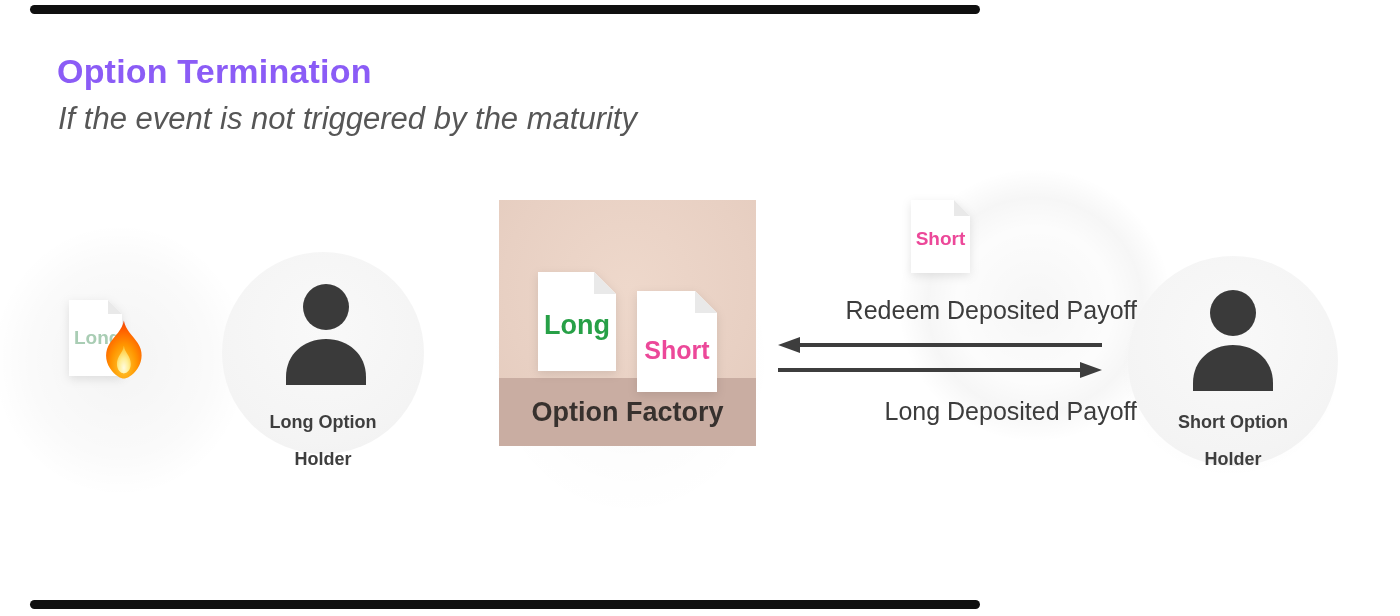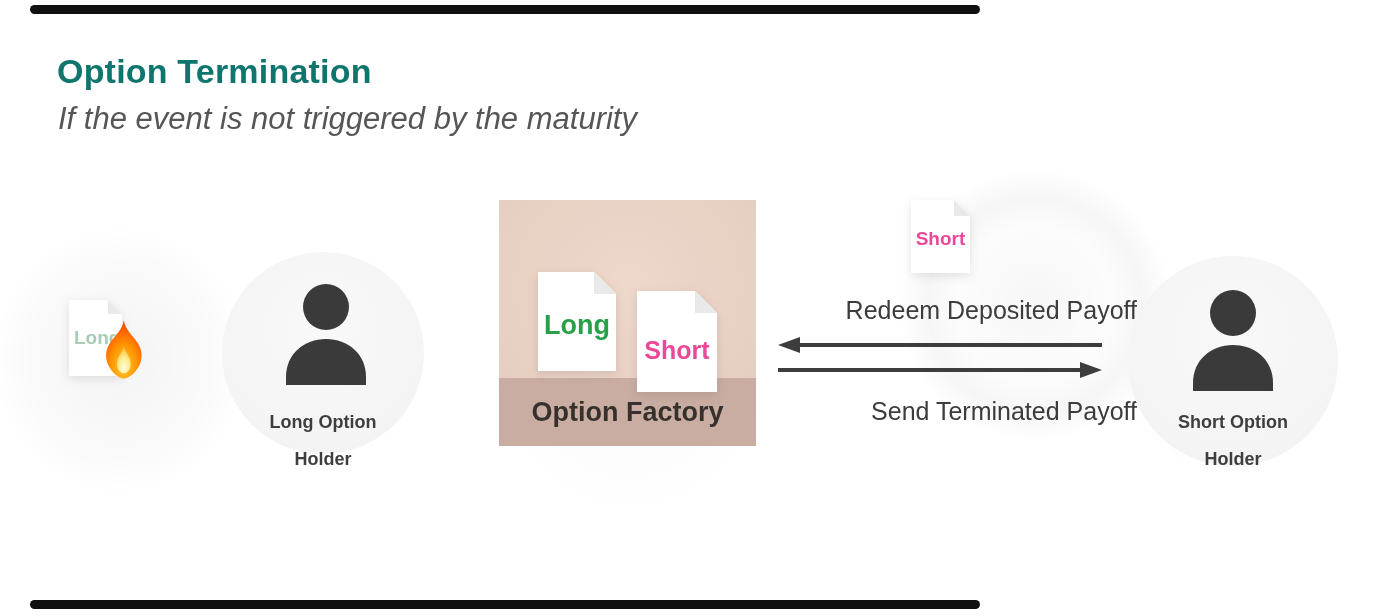--- a/index.html
+++ b/index.html
@@ -21,21 +21,21 @@
   .halo-left   { left:-45px; top:185px; width:330px; height:350px;
                  background:radial-gradient(closest-side, rgba(0,0,0,0.045), rgba(0,0,0,0.018) 55%, transparent 78%); }
   .halo-mid    { left:435px; top:145px; width:390px; height:430px;
                  background:radial-gradient(closest-side, rgba(0,0,0,0.025), transparent 75%); }
   .halo-rings  { left:850px; top:120px; width:370px; height:370px;
                  background:radial-gradient(closest-side, rgba(0,0,0,0.035) 0%, rgba(0,0,0,0.012) 42%, rgba(0,0,0,0.035) 58%, transparent 74%); }
   .halo-right  { left:1080px; top:225px; width:300px; height:290px;
                  background:radial-gradient(closest-side, rgba(0,0,0,0.04), transparent 75%); }
 
   
-  .title { left:57px; top:52px; font-size:34px; font-weight:700; color:#0f766e; letter-spacing:0.2px; }
+  .title { left:57px; top:52px; font-size:34px; font-weight:700; color:#8b5cf6; letter-spacing:0.2px; }
   .subtitle { left:58px; top:101px; font-size:31px; font-style:italic; font-weight:400; color:#565656; }
 
   
   .doc-svg { position:absolute; filter:drop-shadow(0 3px 5px rgba(0,0,0,0.10)); }
   .doc-label { position:absolute; display:flex; align-items:center; justify-content:center; font-weight:700; }
   .label-green { color:#27a047; }
   .label-red   { color:#ec4899; }
   .label-green-faded { color:#a9cdb4; }
 
   
@@ -142,21 +142,21 @@
 
   <div class="arrow to-left">
     <div class="line"></div>
     <div class="head"></div>
   </div>
   <div class="arrow to-right">
     <div class="line"></div>
     <div class="head"></div>
   </div>
 
-  <div class="caption flow-text send">Send Terminated Payoff</div>
+  <div class="caption flow-text send">Long Deposited Payoff</div>
 
   <div class="holder-circle" style="left:1128px; top:256px; width:210px; height:210px;"></div>
   <svg class="abs" style="left:1191px; top:289px;" width="84" height="104" viewBox="0 0 84 104">
     <circle cx="42" cy="24" r="23" fill="#3a3a3a"></circle>
     <path d="M2,102 v-8 c0,-23 18,-38 40,-38 s40,15 40,38 v8 z" fill="#3a3a3a"></path>
   </svg>
   <div class="holder-label" style="left:1128px; top:404px; width:210px;">
     <div>Short Option</div>
     <div>Holder</div>
   </div>

